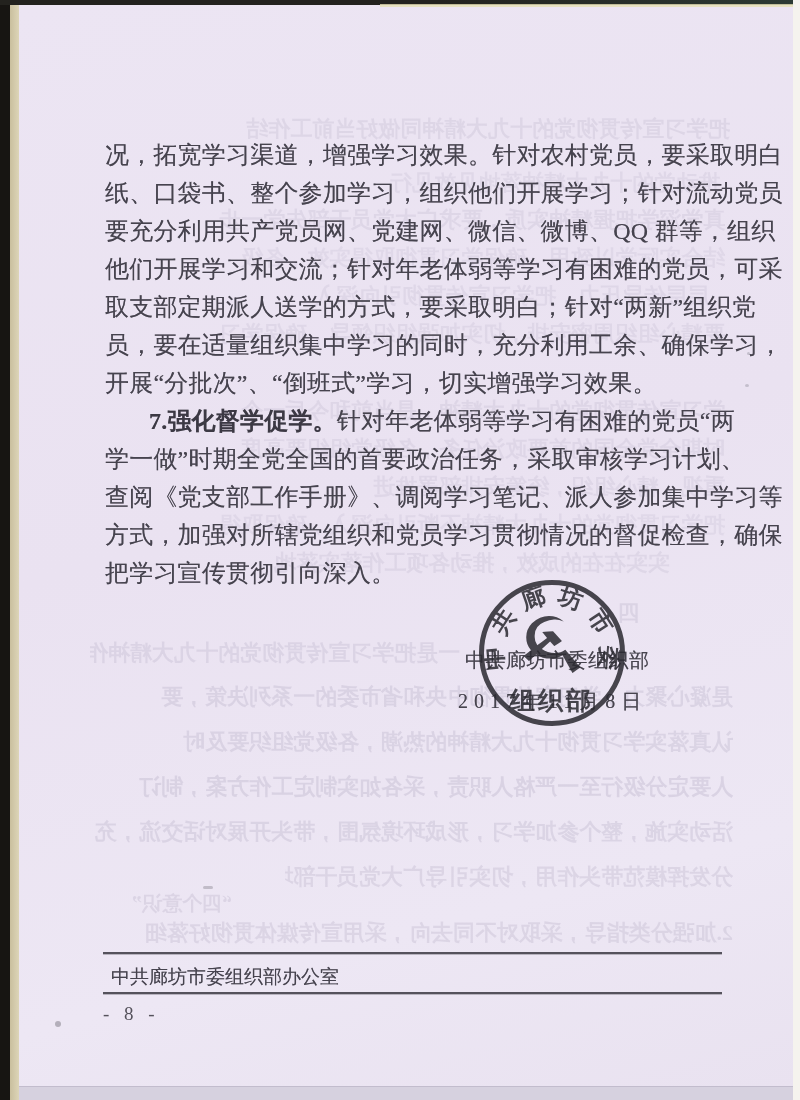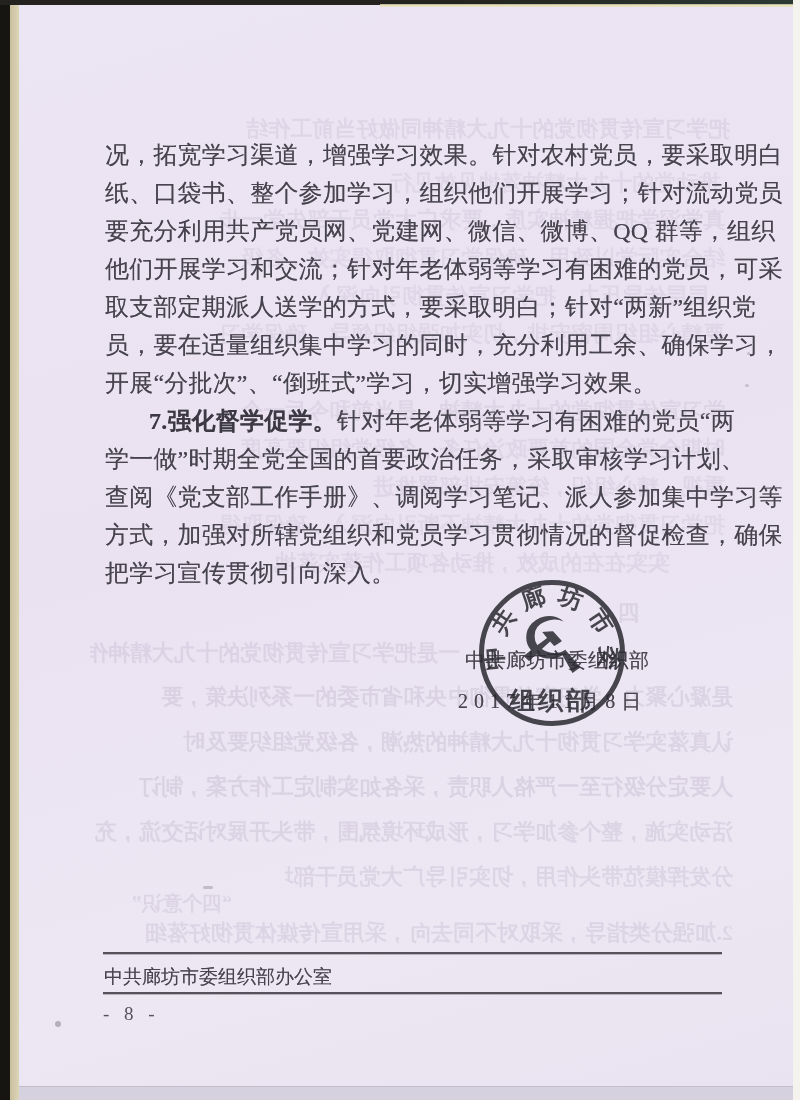--- a/index.html
+++ b/index.html
@@ -124,21 +124,21 @@
     <div class="stamp-arc-char" style="transform:rotate(-57deg) translateY(-58px)">共</div>
     <div class="stamp-arc-char" style="transform:rotate(-19deg) translateY(-58px)">廊</div>
     <div class="stamp-arc-char" style="transform:rotate(19deg) translateY(-58px)">坊</div>
     <div class="stamp-arc-char" style="transform:rotate(57deg) translateY(-58px)">市</div>
     <div class="stamp-arc-char" style="transform:rotate(95deg) translateY(-58px)">委</div>
     <div class="stamp-emblem">☭</div>
     <div class="stamp-bottom">组织部</div>
   </div>
 
   <div class="rule" style="top:952px"></div>
-  <div class="foot-text" style="top:964px;left:104px">中共廊坊市委组织部办公室</div>
+  <div class="foot-text" style="top:964px;left:111px">中共廊坊市委组织部办公室</div>
   <div class="rule" style="top:992px"></div>
   <div class="page-num">- 8 -</div>
 
   <div class="speck" style="left:55px;top:1021px;width:6px;height:6px;opacity:.6"></div>
   <div class="speck" style="left:747px;top:352px;width:3px;height:3px;opacity:.4"></div>
   <div class="speck" style="left:745px;top:384px;width:4px;height:3px;opacity:.4"></div>
   <div class="speck" style="left:203px;top:886px;width:10px;height:3px;border-radius:2px;opacity:.45"></div>
 
 </div>
 

